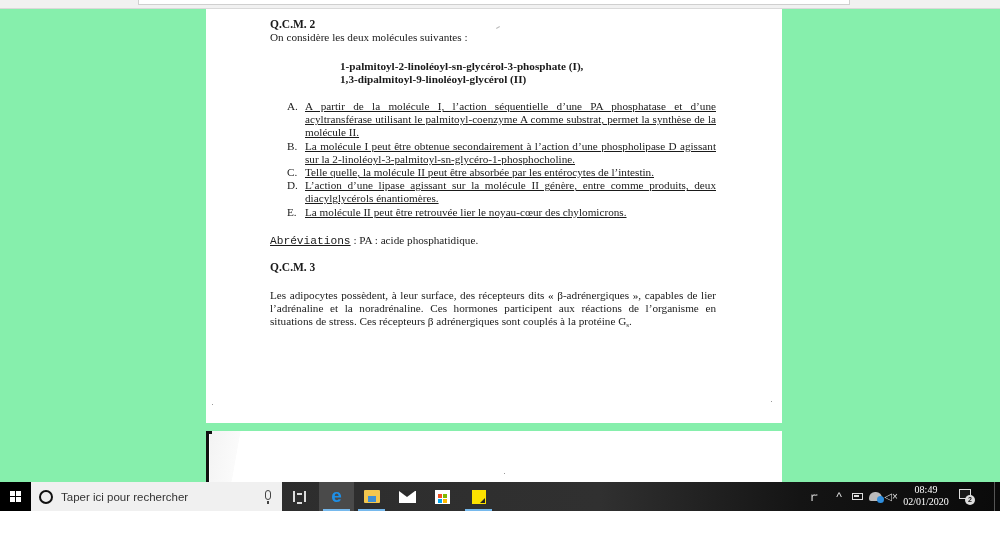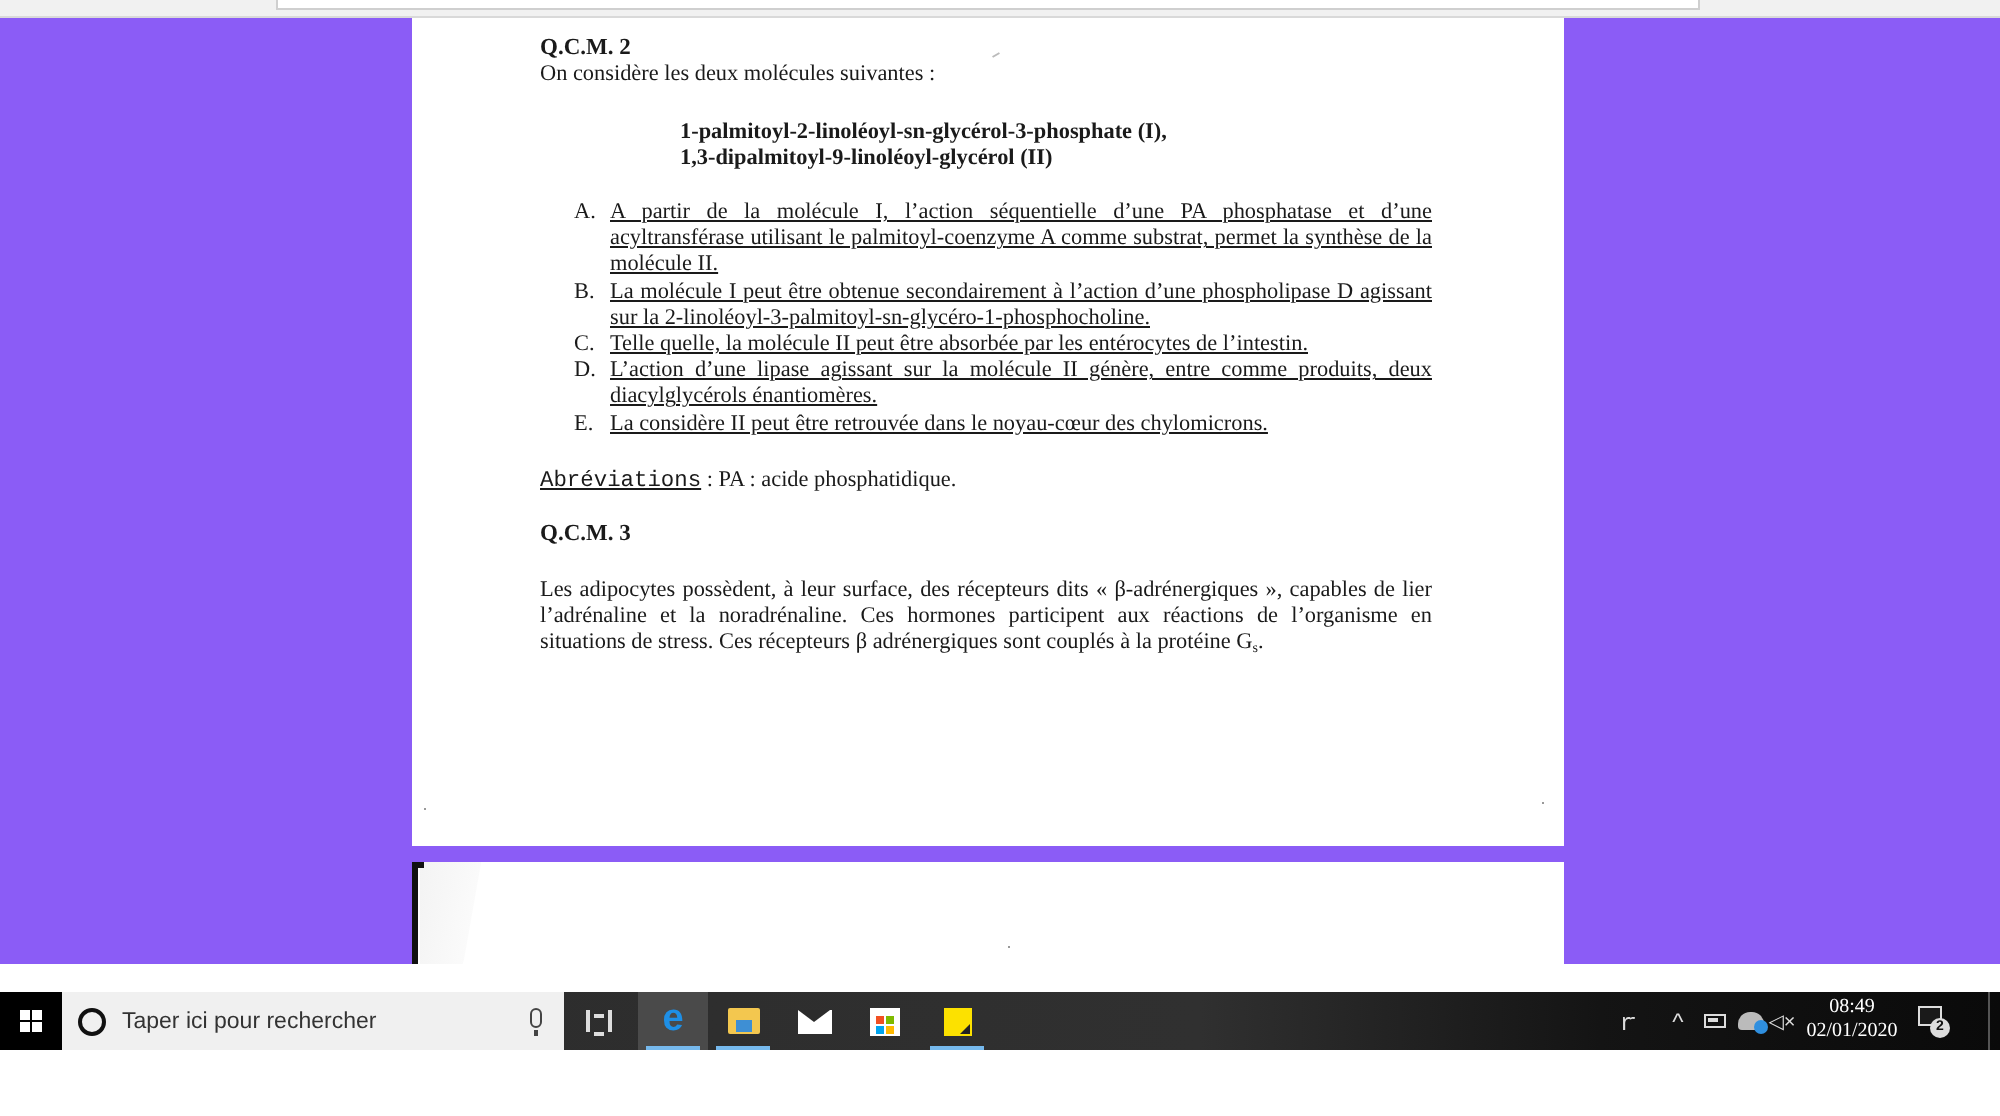--- a/index.html
+++ b/index.html
@@ -4,42 +4,42 @@
 <style>
   * { box-sizing: border-box; margin: 0; padding: 0; }
   html, body { width: 1000px; height: 558px; overflow: hidden; background: #ffffff; }
   body { position: relative; font-family: "Liberation Serif", serif; }
 
   
   .top-strip { position: absolute; left: 0; top: 0; width: 1000px; height: 9px; background: #f1f1f1; border-bottom: 1px solid #d9d9d9; }
   .top-input { position: absolute; left: 138px; top: 0; width: 712px; height: 5px; background: #ffffff; border: 1px solid #cfcfcf; border-top: none; }
 
   
-  .viewer { position: absolute; left: 0; top: 9px; width: 1000px; height: 473px; background: #8b5cf6; overflow: hidden; }
+  .viewer { position: absolute; left: 0; top: 9px; width: 1000px; height: 473px; background: #86efac; overflow: hidden; }
   .page { position: absolute; left: 206px; top: 0; width: 576px; height: 414px; background: #ffffff; }
   .page2 { position: absolute; left: 206px; top: 422px; width: 576px; height: 60px; background: #ffffff; overflow: hidden; }
   .page2-edge { position: absolute; left: 0; top: 0; width: 3px; height: 60px; background: #111; }
   .page2-edge-top { position: absolute; left: 0; top: 0; width: 6px; height: 3px; background: #111; }
   .page2-fold { position: absolute; left: 4px; top: 0; width: 40px; height: 60px;
     background: linear-gradient(100deg, #f2f2f2 0%, #fafafa 60%, #ffffff 61%); opacity: 0.9; clip-path: polygon(0 0, 100% 0, 45% 100%, 0 100%); }
 
   .doc { position: absolute; left: 64px; top: 0; width: 446px; color: #1a1a1a; font-size: 11.2px; line-height: 13.2px; }
   .qcm-title { position: absolute; font-weight: bold; font-size: 11.5px; }
   .para { position: absolute; left: 0; width: 446px; text-align: justify; }
   .mol { position: absolute; font-weight: bold; }
   .answers { position: absolute; left: 17px; top: 91px; width: 429px; }
   .answer { display: flex; text-align: justify; }
   .answer .letter { width: 18px; flex: none; }
   .answer .txt { flex: 1; text-align: justify; text-decoration: underline; }
   .underline { text-decoration: underline; font-family: Liberation Mono, monospace; }
   sub { font-size: 7px; vertical-align: -2px; }
   .speck { position: absolute; width: 1px; height: 1px; background: #999; }
 
   
-  .taskbar { position: absolute; left: 0; top: 496px; width: 1000px; height: 29px; background: #1f1f1f;
+  .taskbar { position: absolute; left: 0; top: 482px; width: 1000px; height: 29px; background: #1f1f1f;
      background: linear-gradient(90deg, #2b2b2b 0%, #303030 60%, #141414 80%, #0a0a0a 100%); }
   .start { position: absolute; left: 0; top: 0; width: 31px; height: 29px; background: #000; display: flex; align-items: center; justify-content: center; }
   .win-logo { width: 11px; height: 11px; display: grid; grid-template-columns: 5px 5px; grid-template-rows: 5px 5px; gap: 1px; }
   .win-logo span { background: #fff; }
   .search { position: absolute; left: 31px; top: 0; width: 251px; height: 29px; background: #f0f0f0; display: flex; align-items: center; }
   .cortana { width: 14px; height: 14px; border: 2px solid #111; border-radius: 50%; margin-left: 8px; }
   .search-text { margin-left: 8px; font-family: "Liberation Sans", sans-serif; font-size: 11.5px; color: #333; }
   .mic { position: absolute; right: 11px; top: 8px; width: 6px; height: 10px; border: 1.5px solid #444; border-radius: 3px; }
   .mic::after { content: ""; position: absolute; left: 0.5px; top: 10px; width: 2px; height: 3px; background: #444; }
   .tb-icon { position: absolute; top: 0; width: 35px; height: 29px; display: flex; align-items: center; justify-content: center; }
@@ -94,21 +94,21 @@
         <div class="answer">
           <span class="letter">C.</span>
           <span class="txt">Telle quelle, la molécule II peut être absorbée par les entérocytes de l’intestin.</span>
         </div>
         <div class="answer">
           <span class="letter">D.</span>
           <span class="txt">L’action d’une lipase agissant sur la molécule II génère, entre comme produits, deux diacylglycérols énantiomères.</span>
         </div>
         <div class="answer">
           <span class="letter">E.</span>
-          <span class="txt">La considère II peut être retrouvée dans le noyau-cœur des chylomicrons.</span>
+          <span class="txt">La molécule II peut être retrouvée lier le noyau-cœur des chylomicrons.</span>
         </div>
       </div>
 
       <div class="para" style="top:225px;">
         <span class="underline">Abréviations</span><span> : PA : acide phosphatidique.</span>
       </div>
 
       <div class="qcm-title" style="top:252px;">Q.C.M. 3</div>
       <div class="para" style="top:280px;">
         <span>Les adipocytes possèdent, à leur surface, des récepteurs dits « β-adrénergiques », capables de lier l’adrénaline et la noradrénaline. Ces hormones participent aux réactions de l’organisme en situations de stress.  Ces récepteurs β adrénergiques sont couplés à la protéine G</span><sub>s</sub><span>.</span>

